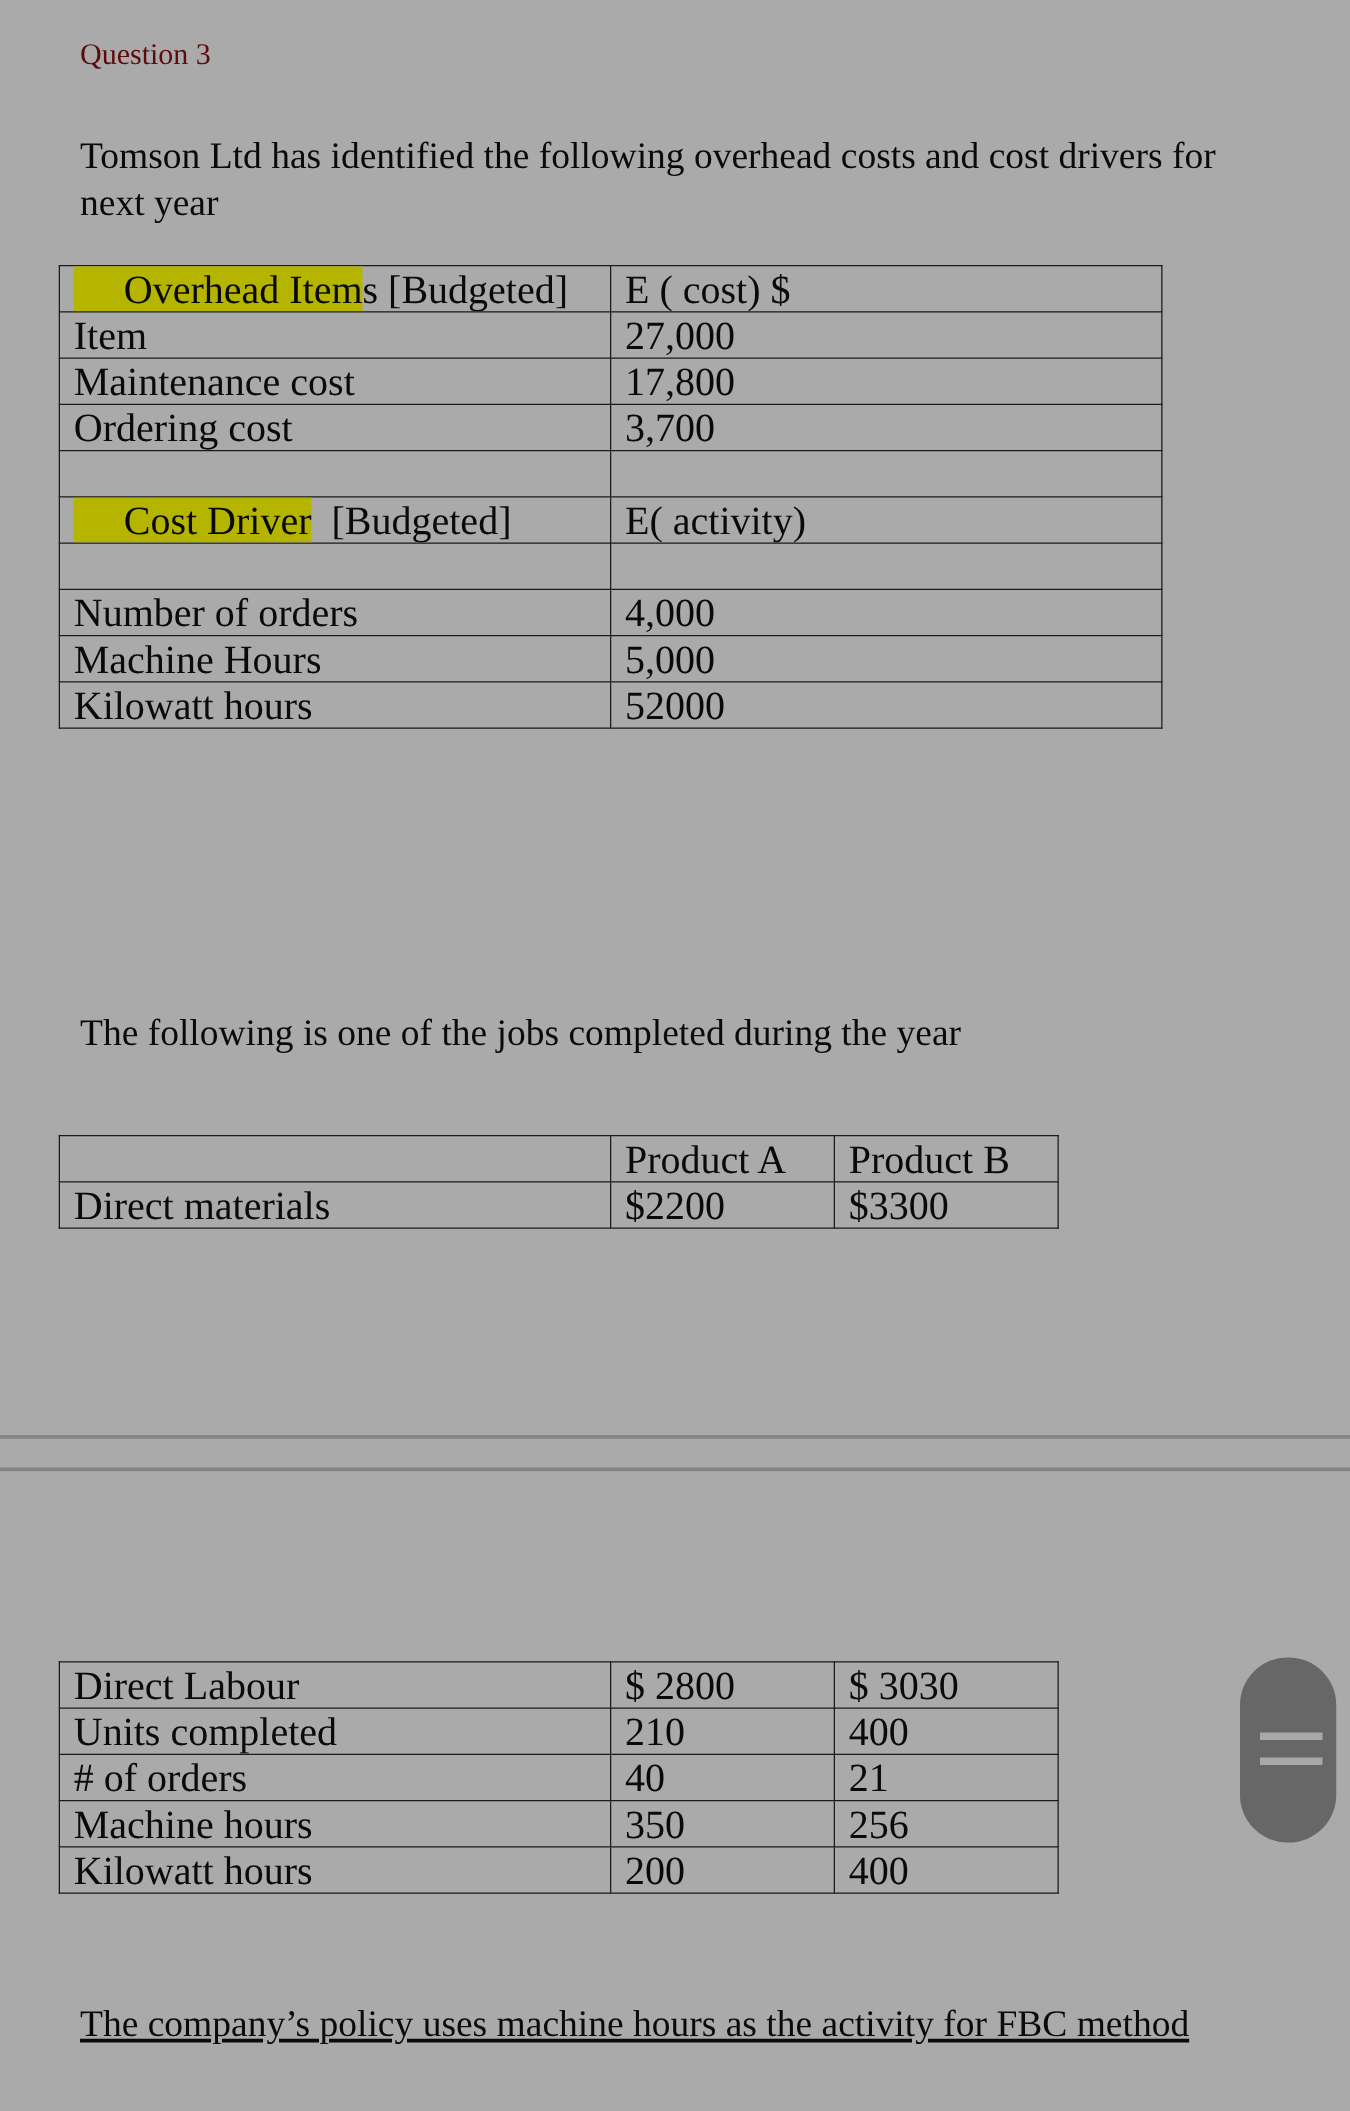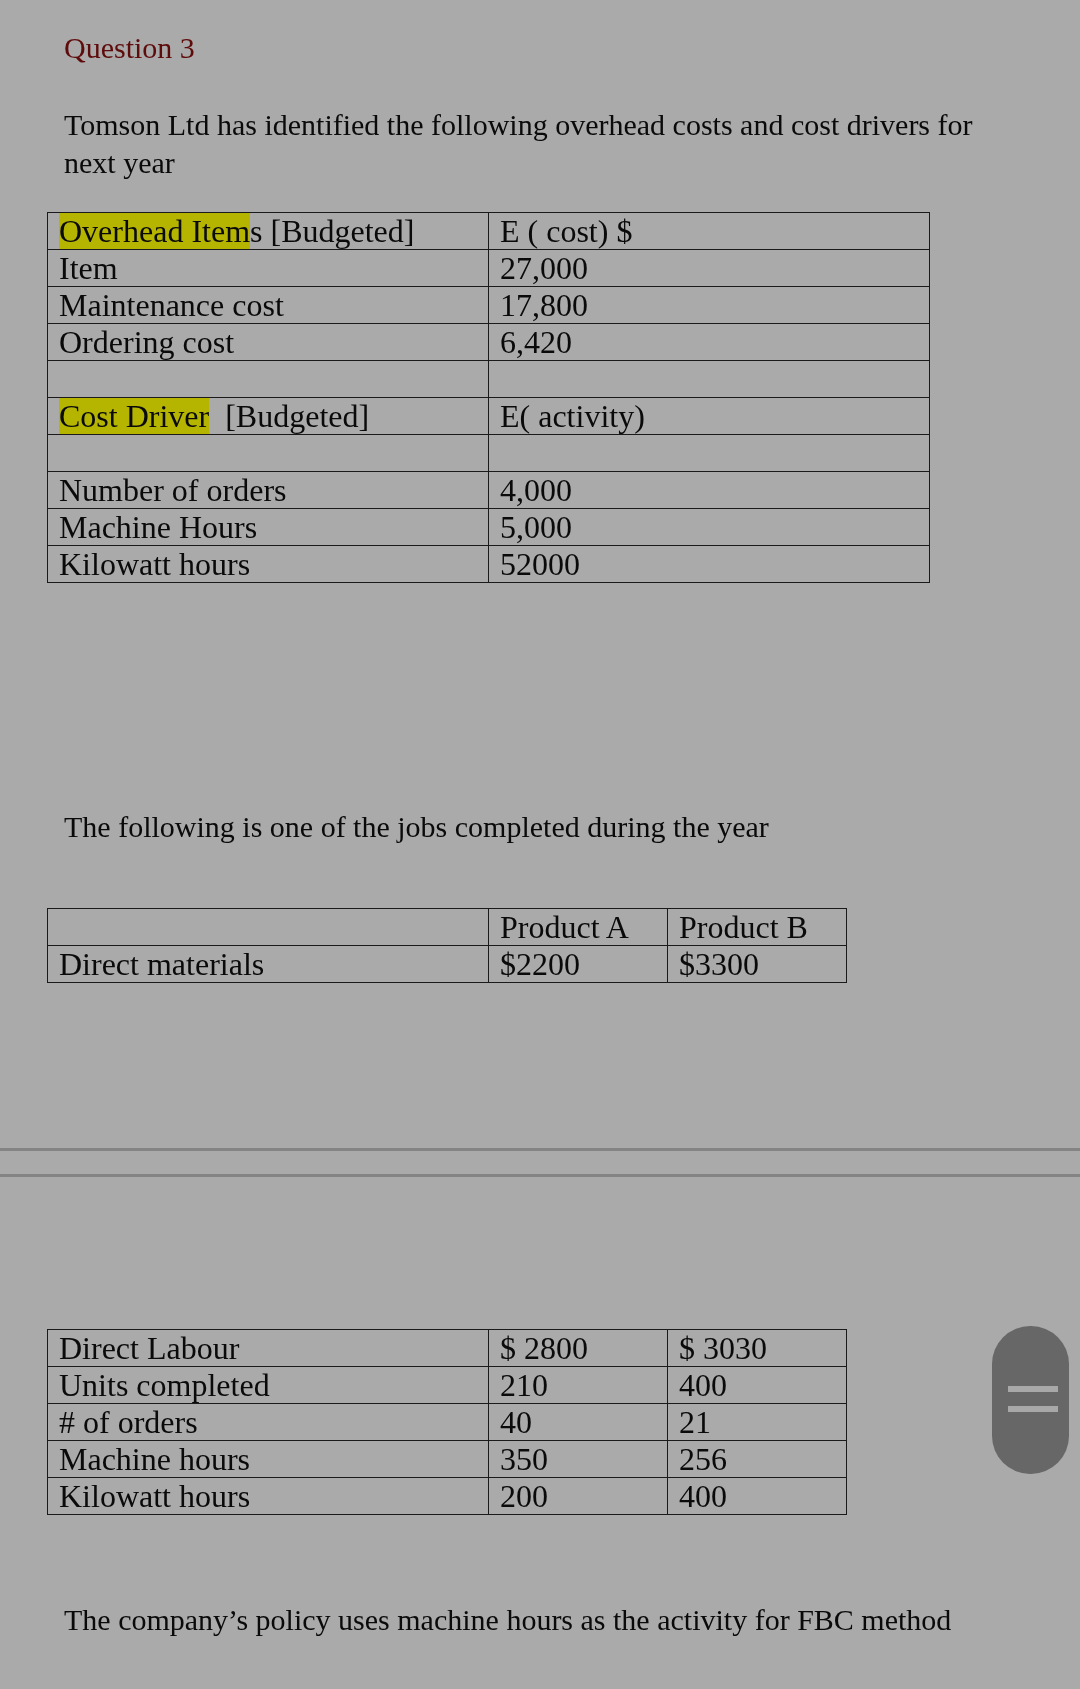--- a/index.html
+++ b/index.html
@@ -7,21 +7,21 @@
     width: 1080px; height: 1689px;
     background: #aaaaaa;
     position: relative;
     overflow: hidden;
     font-family: "Liberation Serif", "DejaVu Serif", serif;
     color: #0a0a0a;
   }
   .abs { position: absolute; }
   .title {
     left: 64px; top: 30px;
-    font-size: 30px; color: #5e0b0b;
+    font-size: 24px; color: #5e0b0b;
     line-height: 1.2;
   }
   .para {
     left: 64px;
     font-size: 30px;
     line-height: 38px;
     width: 920px;
   }
   table {
     position: absolute;
@@ -31,21 +31,21 @@
   td {
     border: 1.5px solid #1a1a1a;
     height: 36px;
     padding: 0 0 0 11px;
     font-size: 32px;
     line-height: 36px;
     white-space: nowrap;
     overflow: hidden;
     vertical-align: middle;
   }
-  .hl { background: #b5b500; }
+  .hl { background: #b5b500; padding-left: 40px; }
   .rule {
     left: 0; width: 1080px; height: 3px;
     background: #848484;
   }
   .handle {
     left: 992px; top: 1326px;
     width: 77px; height: 148px;
     border-radius: 38px;
     background: #676767;
   }
@@ -75,21 +75,21 @@
   <tr>
     <td>Item</td>
     <td>27,000</td>
   </tr>
   <tr>
     <td>Maintenance cost</td>
     <td>17,800</td>
   </tr>
   <tr>
     <td>Ordering cost</td>
-    <td>6,420</td>
+    <td>3,700</td>
   </tr>
   <tr>
     <td></td>
         <td></td>
   </tr>
   <tr>
     <td style="white-space:pre"><span class="hl">Cost Driver</span><span>  [Budgeted]</span></td>
     <td>E( activity)</td>
   </tr>
   <tr>
@@ -169,13 +169,13 @@
     <td>400</td>
   </tr>
 </tbody>
   </table>
 
 <div class="abs handle">
   <div class="bar" style="top:60px;"></div>
   <div class="bar" style="top:80px;"></div>
 </div>
 
-<div class="abs para" style="top:1601px; width:930px;">The company’s policy uses machine hours as the activity for FBC method</div>
+<div class="abs para" style="top:1601px; width:930px;text-decoration:underline;">The company’s policy uses machine hours as the activity for FBC method</div>
 
 </body></html>

